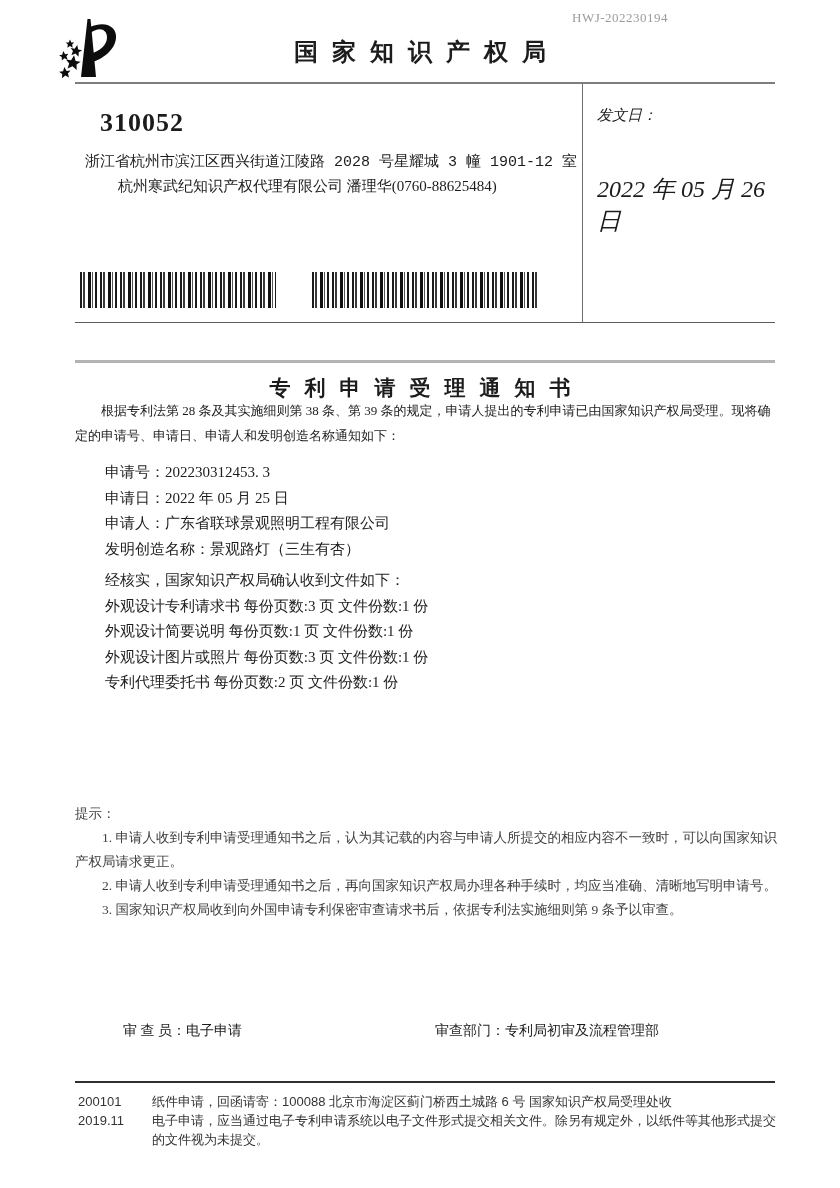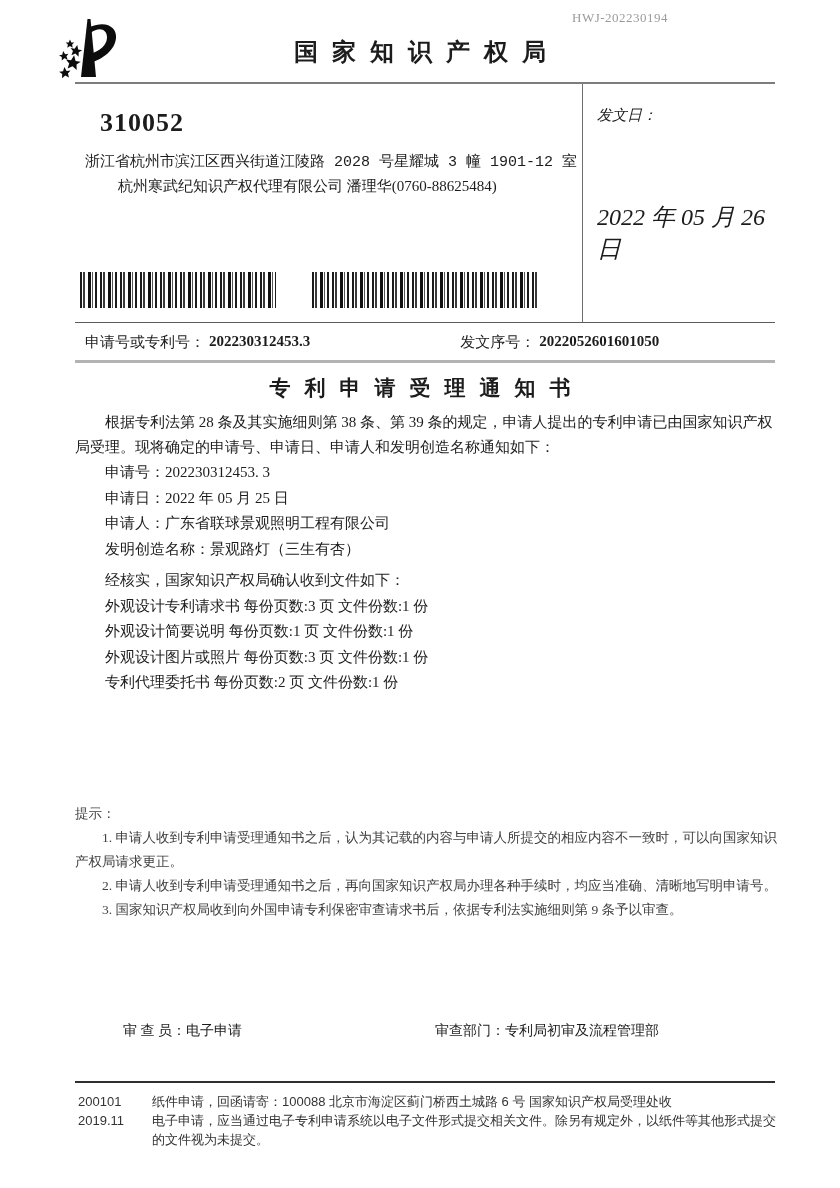--- a/index.html
+++ b/index.html
@@ -36,34 +36,34 @@
       #1b1b1b 0px, #1b1b1b 2px, #fff 2px, #fff 3px,
       #3a3a3a 3px, #3a3a3a 5px, #fff 5px, #fff 8px,
       #111 8px, #111 11px, #fff 11px, #fff 12px,
       #555 12px, #555 13px, #fff 13px, #fff 15px,
       #1b1b1b 15px, #1b1b1b 17px, #fff 17px, #fff 20px);
   }
   .barcode.b1 { width: 196px; }
   .barcode.b2 { width: 226px; }
   .info-right { flex: 1; padding: 22px 0 0 14px; font-style: italic; }
   .issue-date-label { font-size: 15px; }
-  .issue-date-value { margin-top: 76px; font-size: 24px; font-weight: 500; }
+  .issue-date-value { margin-top: 48px; font-size: 24px; font-weight: 500; }
   .rule-mid { position: absolute; top: 322px; left: 75px; width: 700px; border-top: 1px solid #5c5c5c; }
   .numbers-row { position: absolute; top: 333px; left: 75px; width: 700px; font-size: 15px; display: flex; }
   .num-group { display: flex; }
   .num-group .val { font-weight: bold; margin-left: 4px; }
   .g1 { margin-left: 10px; }
   .g2 { margin-left: 150px; }
   .rule-thick { position: absolute; top: 360px; left: 75px; width: 700px; height: 3px; background: #b3b3b3; }
   .notice-title {
     position: absolute; top: 374px; left: 0; width: 100%;
     text-align: center; font-size: 21px; font-weight: bold;
     letter-spacing: 14px; padding-left: 14px;
   }
-  .intro { position: absolute; top: 410px; left: 75px; width: 702px; font-size: 15px; line-height: 25px; text-indent: 2em; }
+  .intro { position: absolute; top: 398px; left: 75px; width: 702px; font-size: 13px; line-height: 25px; text-indent: 2em; }
   .details { position: absolute; top: 460px; left: 105px; font-size: 15px; line-height: 25.5px; }
   .received { position: absolute; top: 568px; left: 105px; font-size: 15px; line-height: 25.5px; }
   .tips { position: absolute; top: 802px; left: 75px; width: 706px; font-size: 13.5px; line-height: 24px; color: #404040; }
   .tips .tip-item { text-indent: 2em; }
   .signoff { position: absolute; top: 1022px; left: 75px; width: 700px; font-size: 14px; display: flex; }
   .examiner { margin-left: 48px; width: 312px; }
   .rule-footer { position: absolute; top: 1081px; left: 75px; width: 700px; border-top: 2px solid #2f2f2f; }
   .footer {
     position: absolute; top: 1092px; left: 78px; width: 700px;
     display: grid; grid-template-columns: 74px 1fr; row-gap: 0;
@@ -107,30 +107,20 @@
       </div>
     </div>
     <div class="info-right">
       <div class="issue-date-label">发文日：</div>
       <div class="issue-date-value">2022 年 05 月 26 日</div>
     </div>
   </div>
 
   <div class="rule-mid"></div>
 
-  <div class="numbers-row">
-    <div class="num-group g1">
-      <span>申请号或专利号：</span>
-      <span class="val">202230312453.3</span>
-    </div>
-    <div class="num-group g2">
-      <span>发文序号：</span>
-      <span class="val">2022052601601050</span>
-    </div>
-  </div>
 
   <div class="rule-thick"></div>
 
   <div class="notice-title">专利申请受理通知书</div>
 
   <p class="intro">根据专利法第 28 条及其实施细则第 38 条、第 39 条的规定，申请人提出的专利申请已由国家知识产权局受理。现将确定的申请号、申请日、申请人和发明创造名称通知如下：</p>
 
   <div class="details">
     <div>申请号：202230312453. 3</div>
     <div>申请日：2022 年 05 月 25 日</div>

